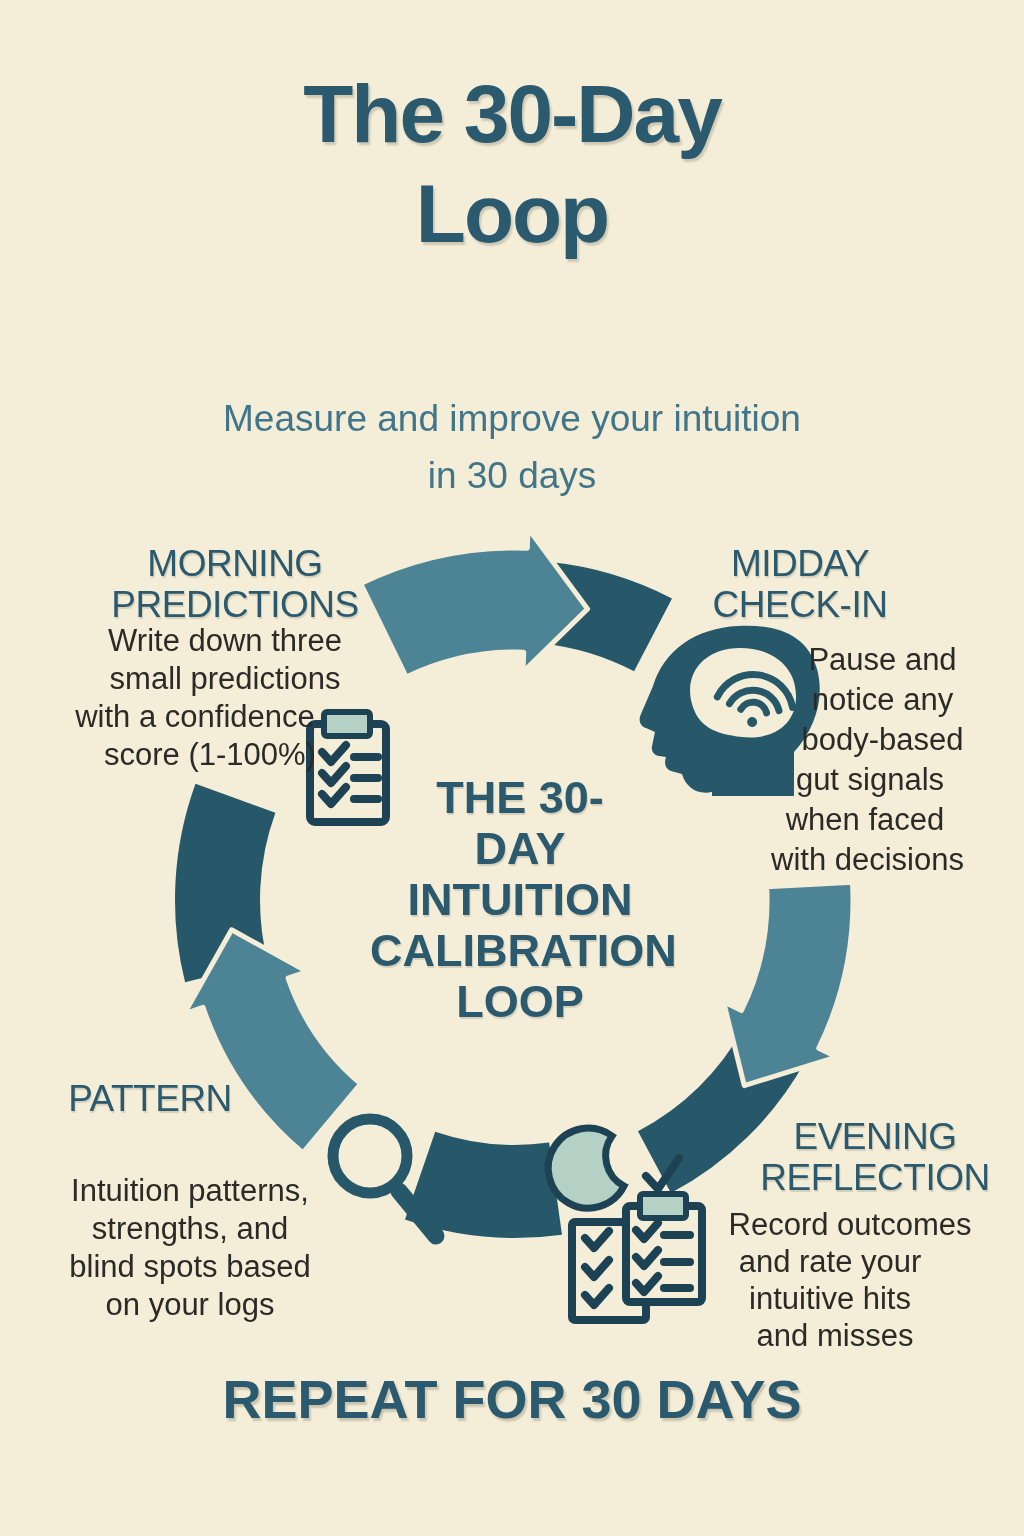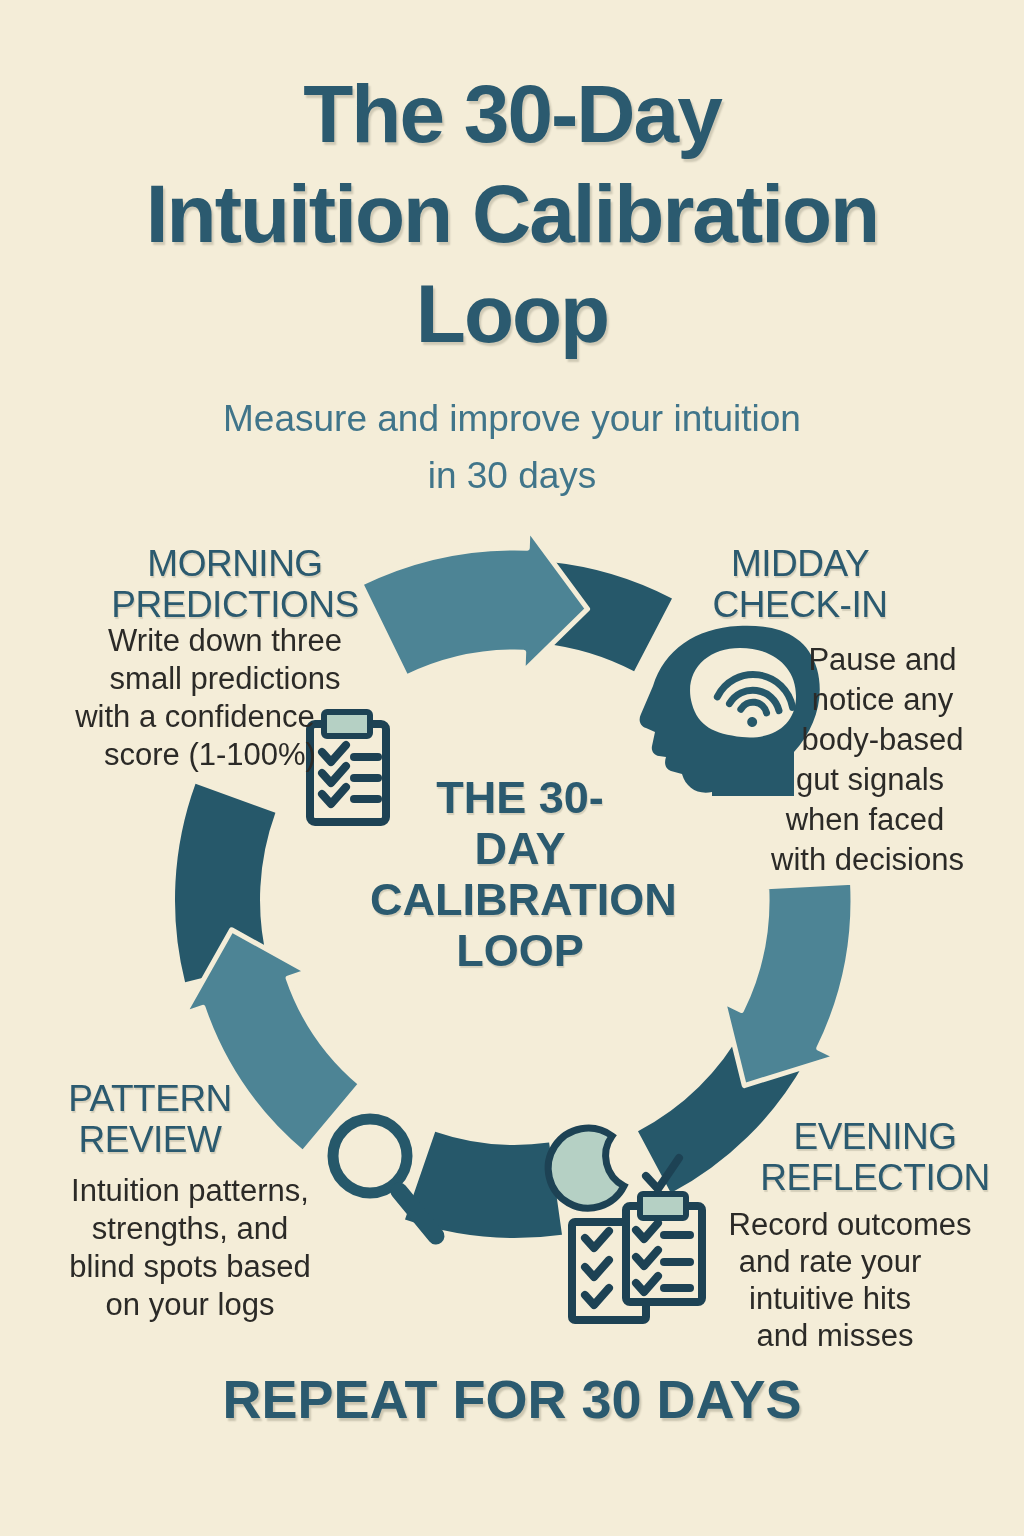--- a/index.html
+++ b/index.html
@@ -41,21 +41,20 @@
   .bar{stroke:var(--icon-stroke);stroke-width:8;stroke-linecap:round;}
   .arc{fill:none;stroke:var(--arrow-dark);stroke-width:7;stroke-linecap:round;}
 </style>
 </head>
 <body>
 
 <div class="canvas">
 
   <header class="abs title">
     <span class="tline">The 30-Day</span>
-    <span class="tline">Intuition Calibration</span>
     <span class="tline">Loop</span>
   </header>
 
   <div class="abs subtitle">
     <span class="tline">Measure and improve your intuition</span>
     <span class="tline">in 30 days</span>
   </div>
 
   <svg class="abs loop-svg" width="1024" height="1536" viewBox="0 0 1024 1536">
     <g>
@@ -151,31 +150,31 @@
   </div>
   <div class="abs stage-body" style="left:715px;top:1206px;width:270px;line-height:37px">
     <span class="bl">Record outcomes</span>
     <span class="bl" style="margin-left:-40px">and rate your</span>
     <span class="bl" style="margin-left:-40px">intuitive hits</span>
     <span class="bl" style="margin-left:-30px">and misses</span>
   </div>
 
   <div class="abs stage-heading" style="left:0px;top:1078px;width:300px">
     <span class="hl">PATTERN</span>
-    <span class="hl">REVIEW</span>
   </div>
   <div class="abs stage-body" style="left:30px;top:1172px;width:320px;line-height:38px">
     <span class="bl">Intuition patterns,</span>
     <span class="bl">strengths, and</span>
     <span class="bl">blind spots based</span>
     <span class="bl">on your logs</span>
   </div>
 
   <div class="abs center-label" style="left:370px;top:772px;width:300px">
     <span class="cl">THE 30-</span>
     <span class="cl">DAY</span>
+    <span class="cl">INTUITION</span>
     <span class="cl">CALIBRATION</span>
     <span class="cl">LOOP</span>
   </div>
 
   <div class="abs footer">REPEAT FOR 30 DAYS</div>
 
 </div>
 
 </body></html>

